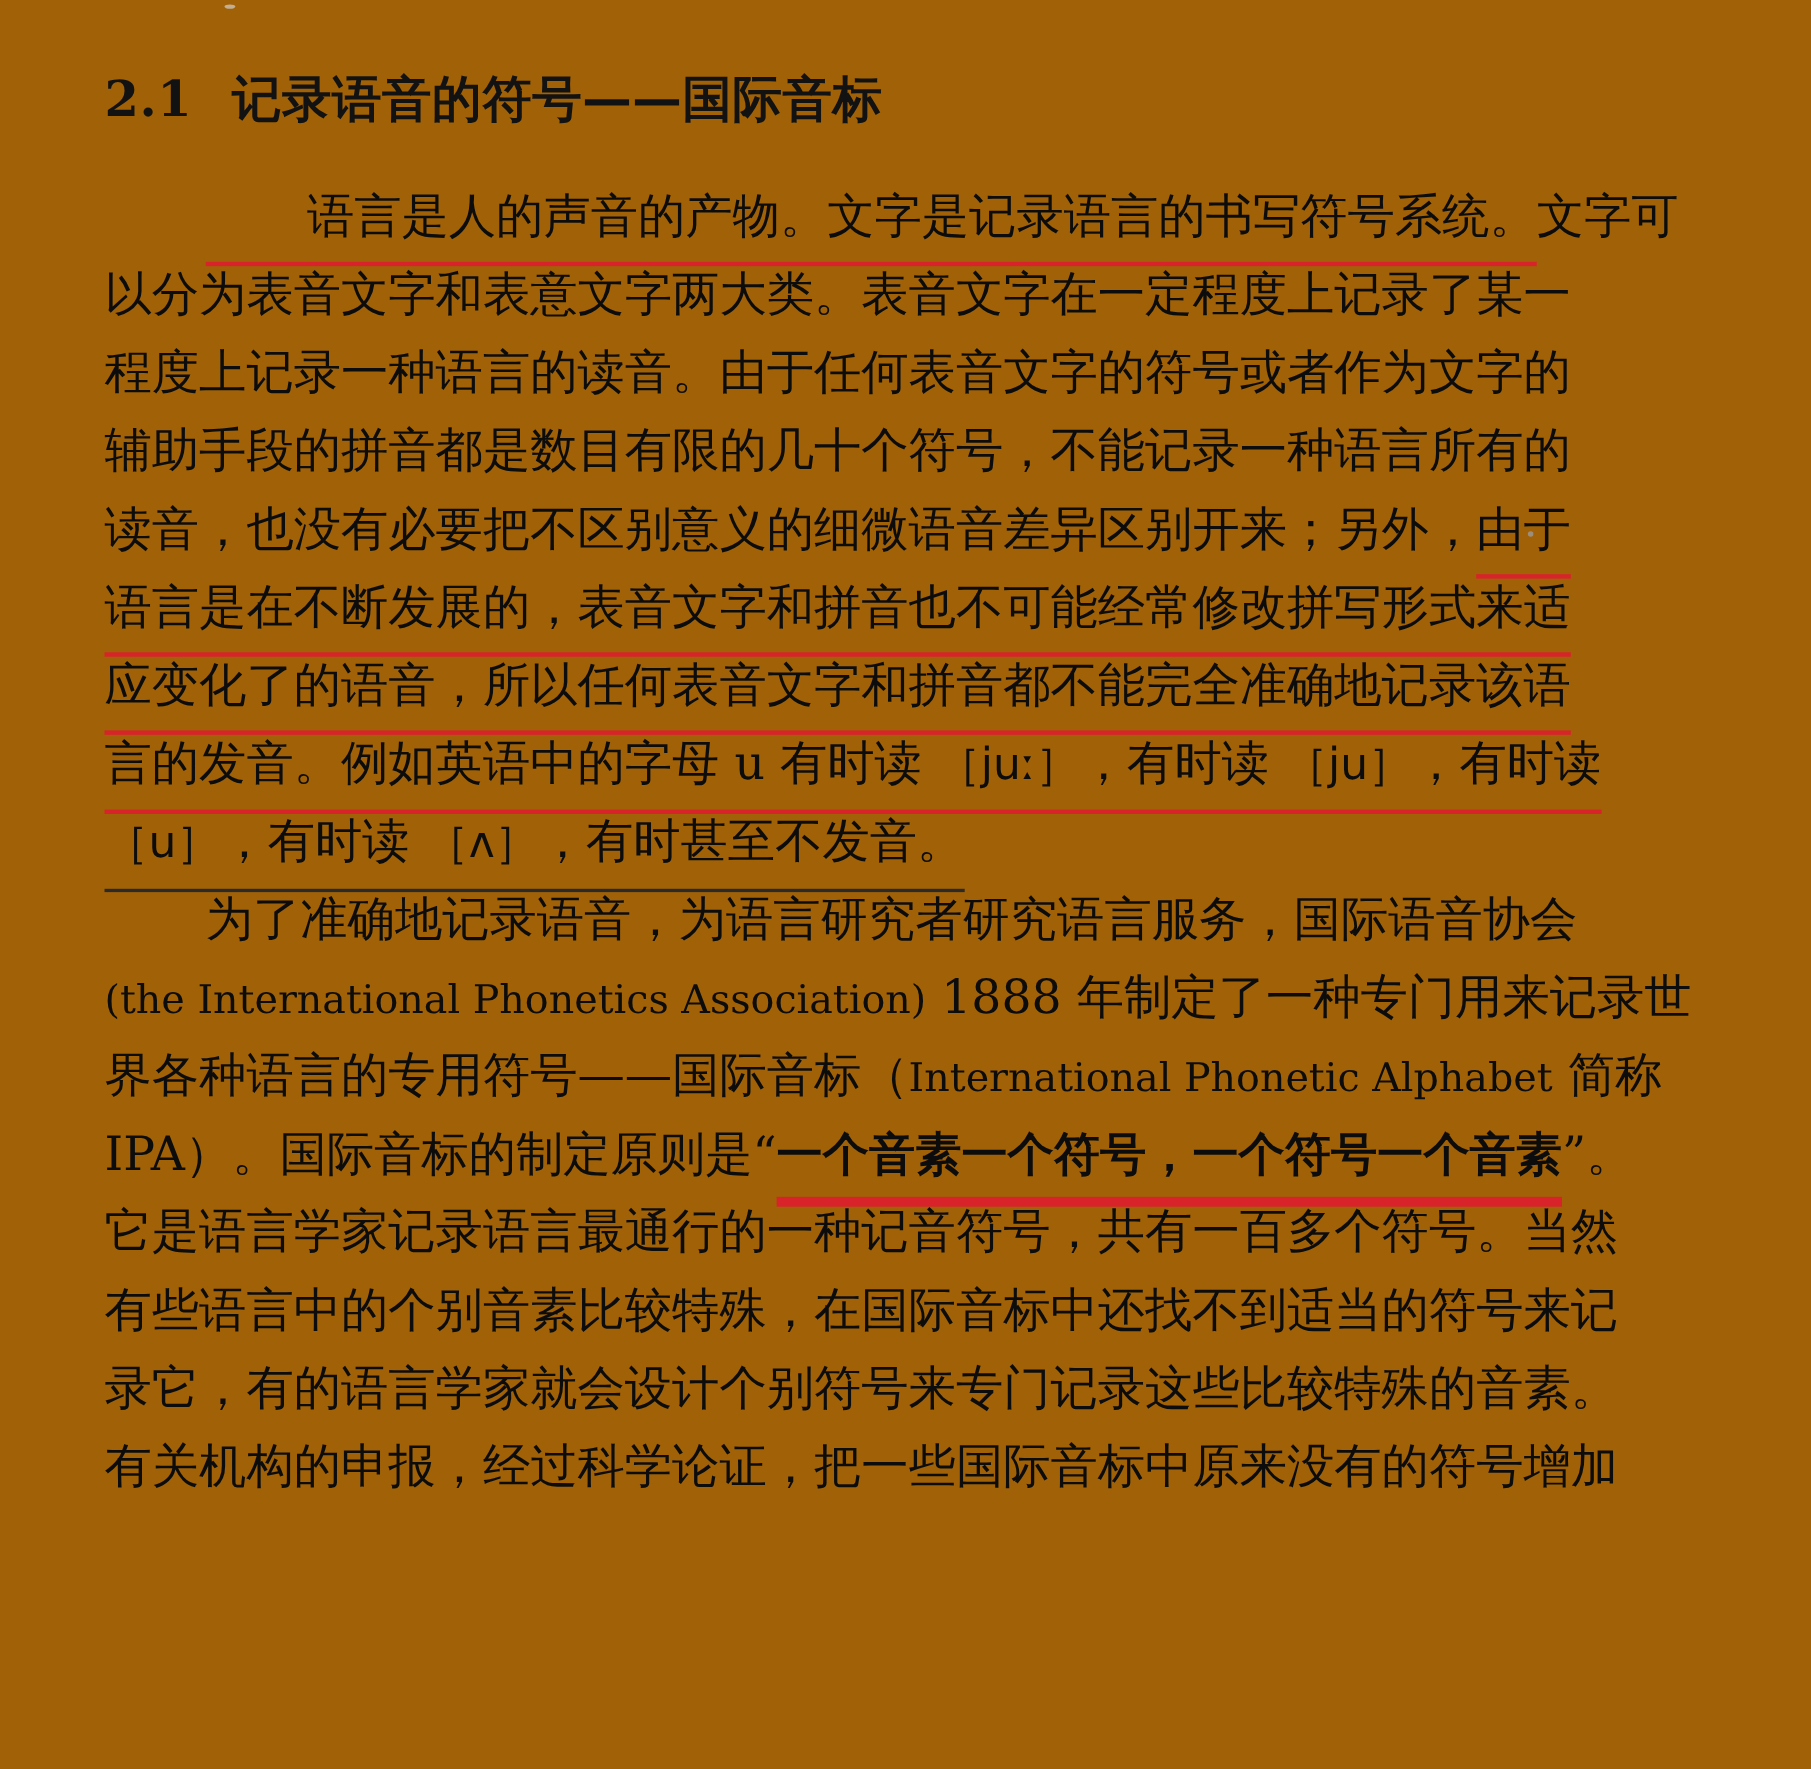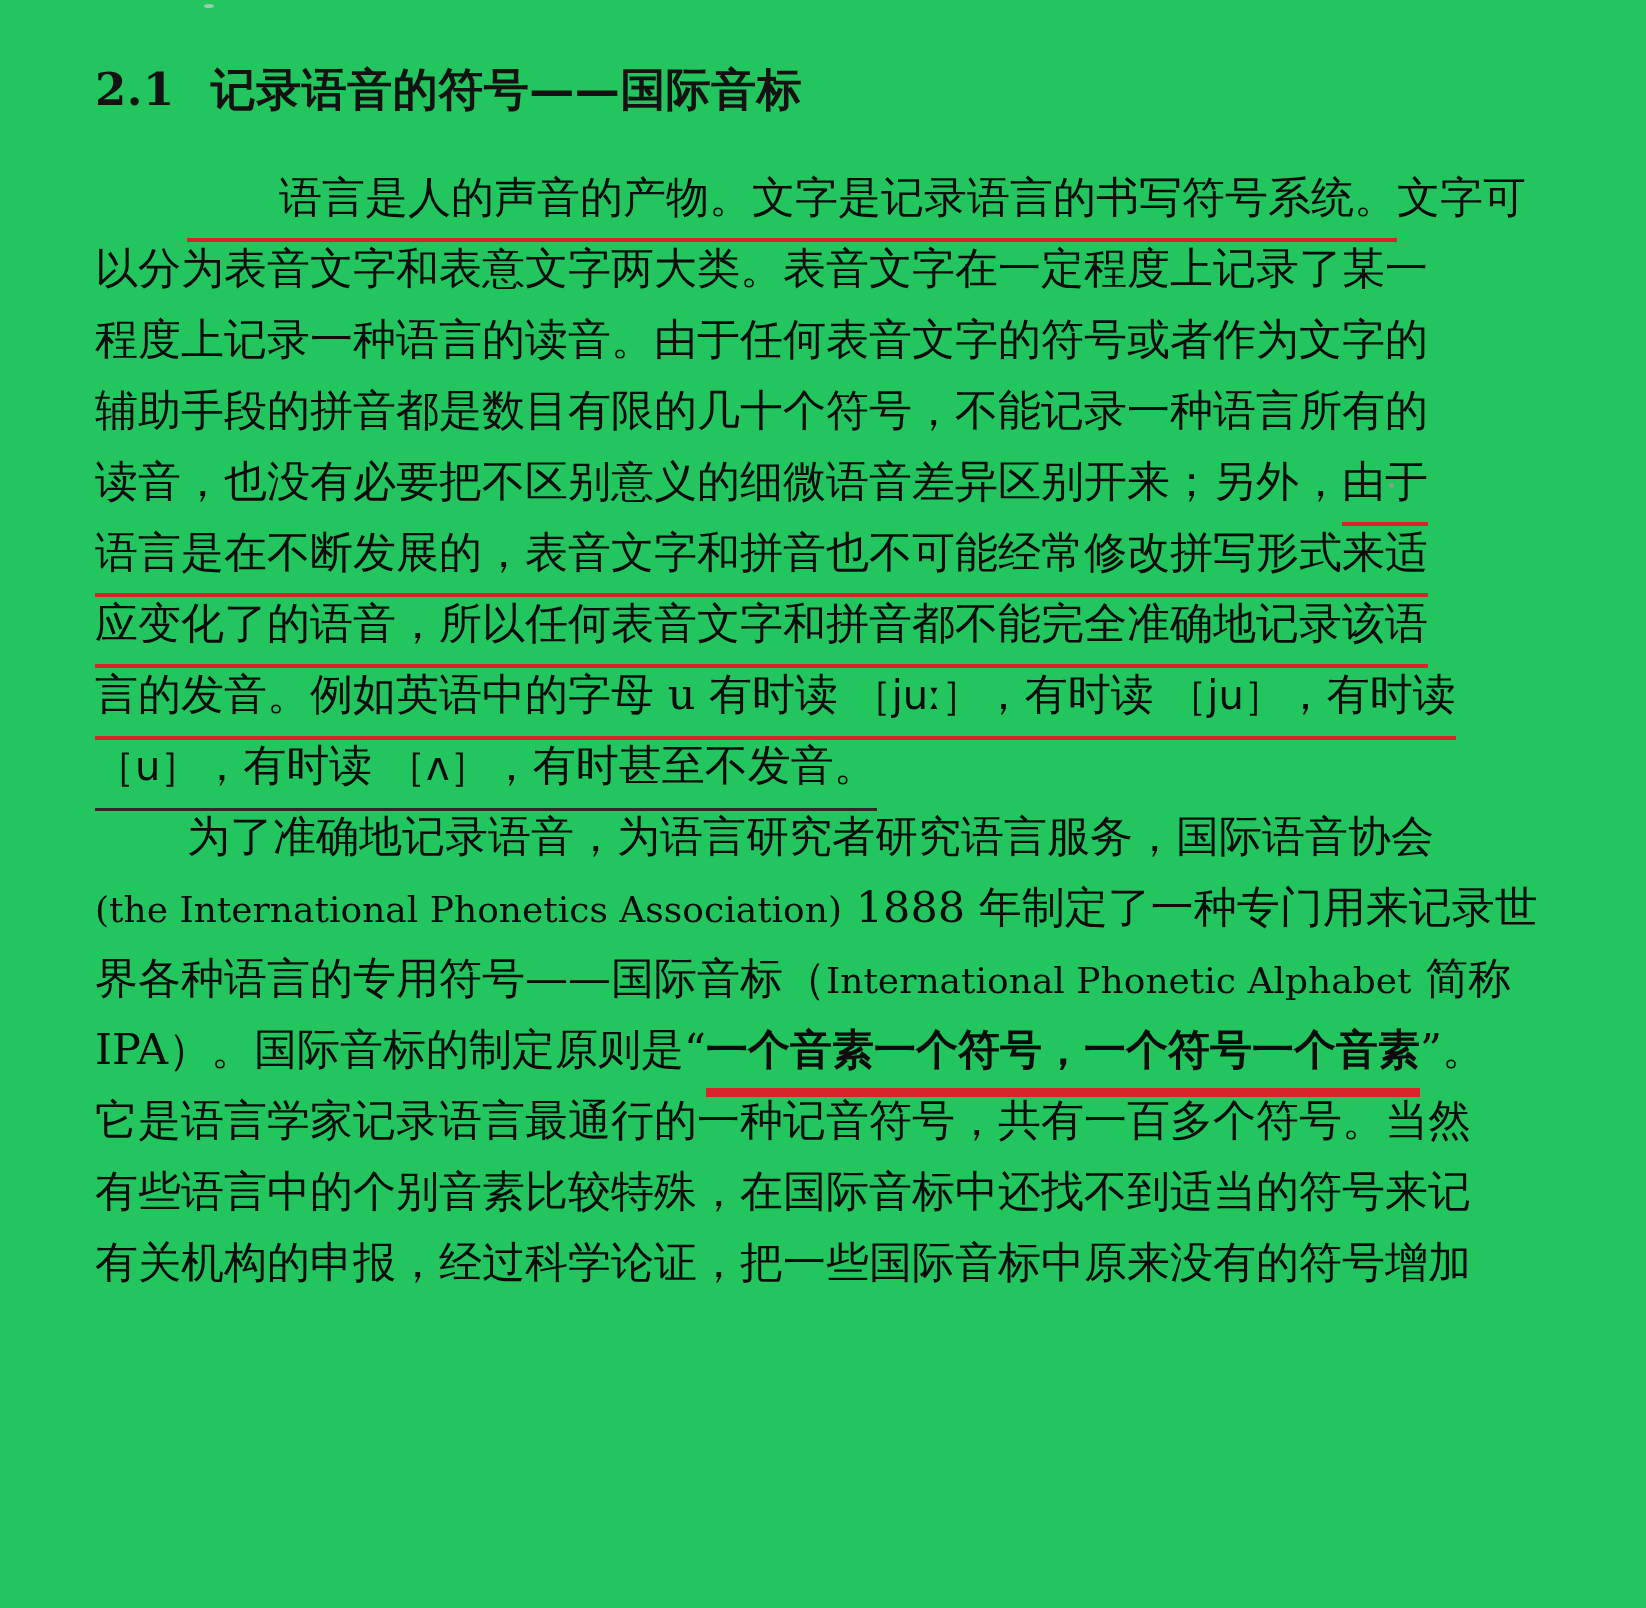--- a/index.html
+++ b/index.html
@@ -13,21 +13,21 @@
     overflow: hidden;
     font-family: "DejaVu Serif", "Liberation Serif", serif;
     color: #000000;
     position: relative;
   }
 
   .page {
     position: relative;
     width: 1646px;
     height: 1608px;
-    background: #22c55e;
+    background: #a16207;
     padding: 0;
     box-sizing: border-box;
   }
 
   
   .speck {
     position: absolute;
     left: 204px;
     top: 4px;
     width: 10px;
@@ -175,20 +175,21 @@
       <span class="ln"><span class="lat">(the International Phonetics Association)</span><span> 1888 年制定了一种专门用来记录世</span></span>
 
       <span class="ln"><span>界各种语言的专用符号——国际音标（</span><span class="lat">International Phonetic Alphabet</span><span> 简称</span></span>
 
       <span class="ln"><span>IPA）。国际音标的制定原则是“</span><span class="u-thick bold-quote">一个音素一个符号，一个符号一个音素</span><span>”。</span></span>
 
       <span class="ln">它是语言学家记录语言最通行的一种记音符号，共有一百多个符号。当然</span>
 
       <span class="ln">有些语言中的个别音素比较特殊，在国际音标中还找不到适当的符号来记</span>
 
+      <span class="ln">录它，有的语言学家就会设计个别符号来专门记录这些比较特殊的音素。</span>
 
 
       <span class="ln">有关机构的申报，经过科学论证，把一些国际音标中原来没有的符号增加</span>
 
     </p>
 
   </div>
 </div>
 
 </body></html>

